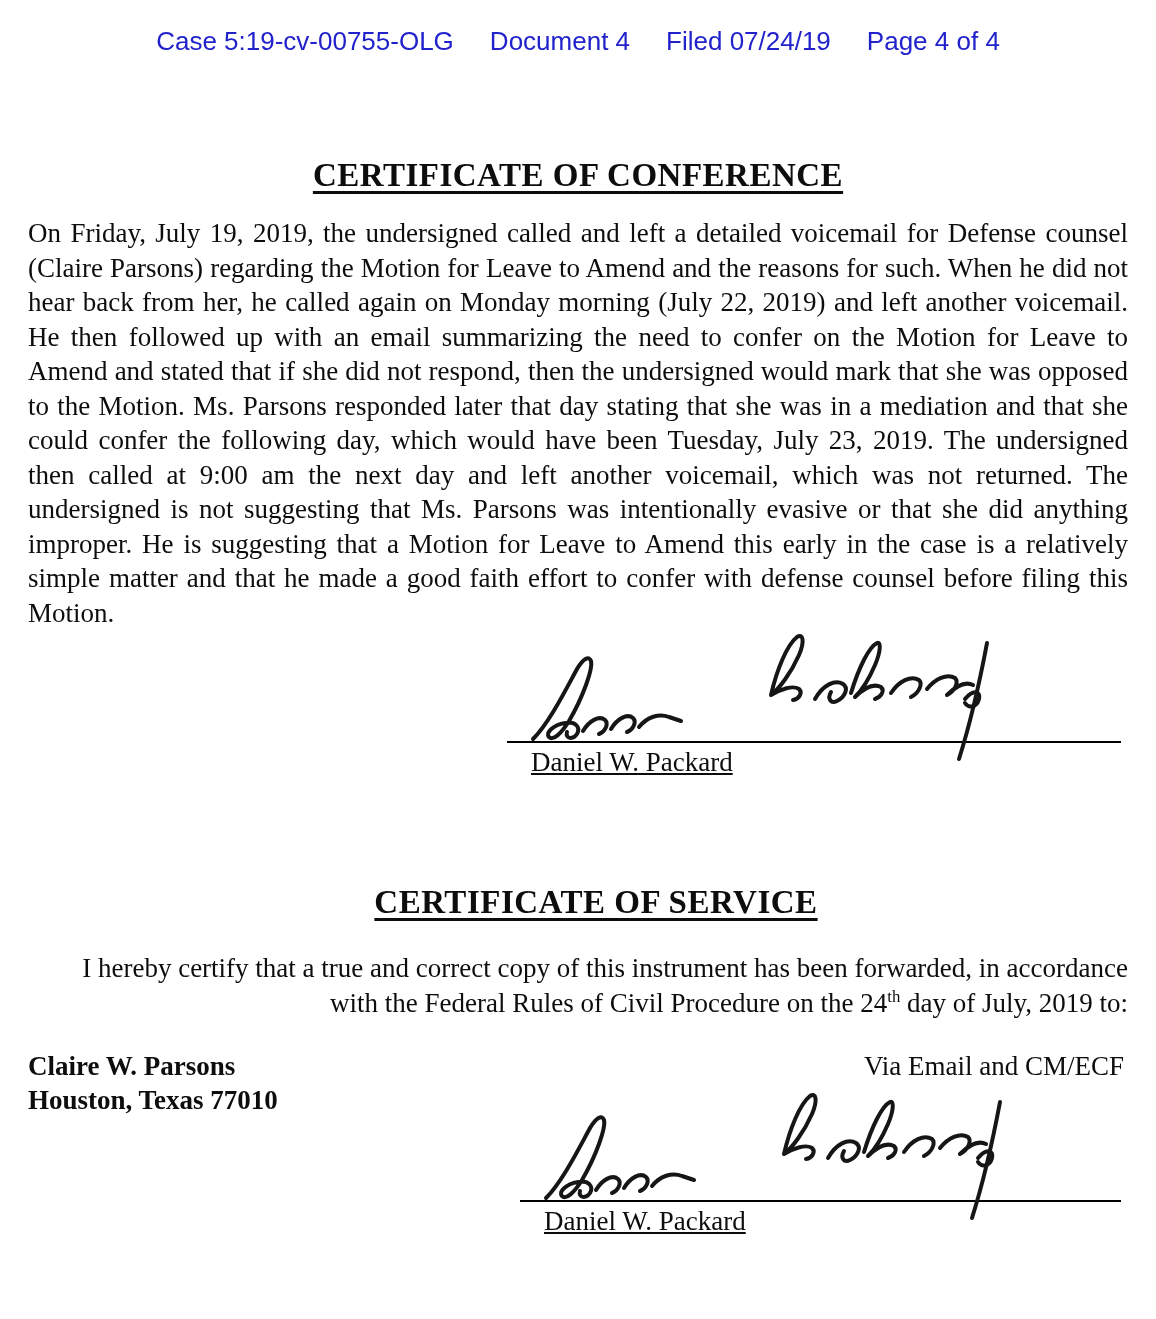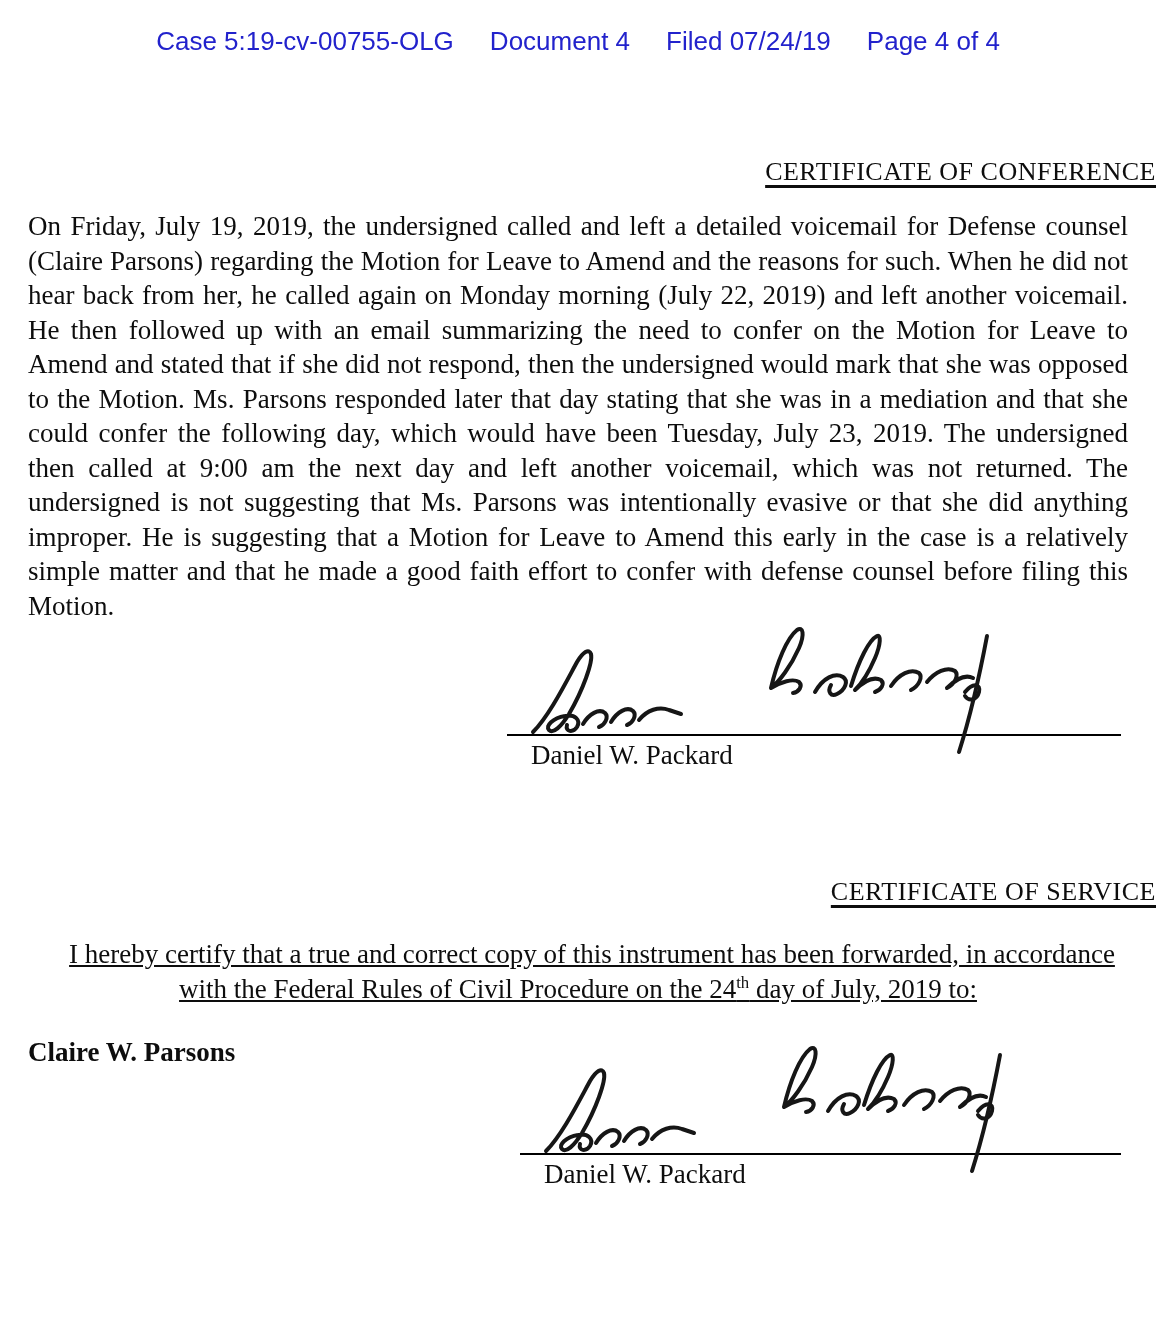--- a/index.html
+++ b/index.html
@@ -16,50 +16,49 @@
     padding-top: 26px;
     display: flex;
     justify-content: center;
     gap: 36px;
     font-family: "Liberation Sans", sans-serif;
     font-size: 26px;
     color: #2222cc;
     white-space: nowrap;
   }
   .cert-title {
-    text-align: right;
-    font-weight: normal;
-    font-size: 26px;
+    text-align: center;
+    font-weight: bold;
+    font-size: 33px;
     letter-spacing: 0.5px;
   }
   .cert-title .underlined {
     text-decoration: underline;
     text-decoration-thickness: 3px;
     text-underline-offset: 5px;
   }
   .title-conference { margin-top: 100px; }
   .title-service { margin-top: 106px; margin-left: 36px; }
   .body-para {
     margin: 22px 28px 0 28px;
     font-size: 27px;
     line-height: 34.5px;
     text-align: justify;
   }
   .service-para {
     margin-top: 30px;
-    text-align: center;
+    text-align: right;
     text-indent: 28px;
-    text-decoration: underline;
   }
   .service-para sup {
     font-size: 0.62em;
     vertical-align: super;
     line-height: 0;
   }
-  .sig-block { position: relative; }
+  .sig-block { position: relative; text-decoration: underline; }
   .sig-block-1 { margin: 0 0 0 507px; width: 614px; }
   .sig-block-2 { margin: 0 0 0 520px; width: 601px; }
   .sig-area {
     position: relative;
     border-bottom: 2px solid #000;
   }
   .sig-area-1 { height: 113px; }
   .sig-area-2 { height: 85px; }
   .sig-svg {
     position: absolute;
@@ -127,21 +126,23 @@
 
 <div class="cert-title title-service">
   <span class="underlined">CERTIFICATE OF SERVICE</span>
 </div>
 
 <p class="body-para service-para"><span>I hereby certify that a true and correct copy of this instrument has been forwarded, in accordance with the Federal Rules of Civil Procedure on the 24</span><sup>th</sup><span> day of July, 2019 to:</span></p>
 
 <div class="recipient-row">
   <div class="recipient-left">
     <div>Claire W. Parsons</div>
+    <div>Houston, Texas 77010</div>
   </div>
+  <div class="service-method">Via Email and CM/ECF</div>
 </div>
 
 <div class="sig-block sig-block-2">
   <div class="sig-area sig-area-2">
     <svg class="sig-svg" width="500" height="132" viewBox="0 0 500 132">
       <use href="#packard-signature"></use>
     </svg>
   </div>
   <div class="sig-name">Daniel W. Packard</div>
 </div>

